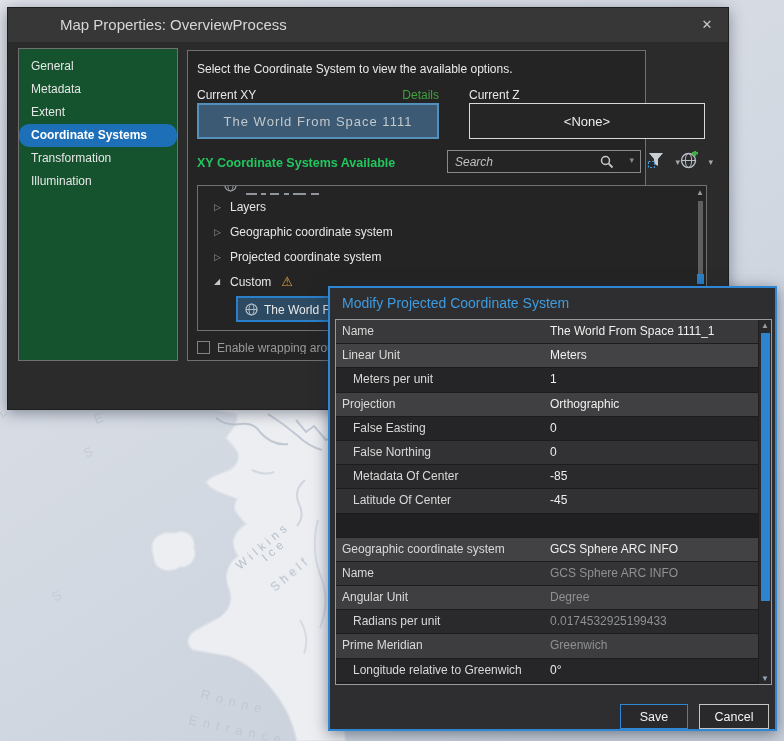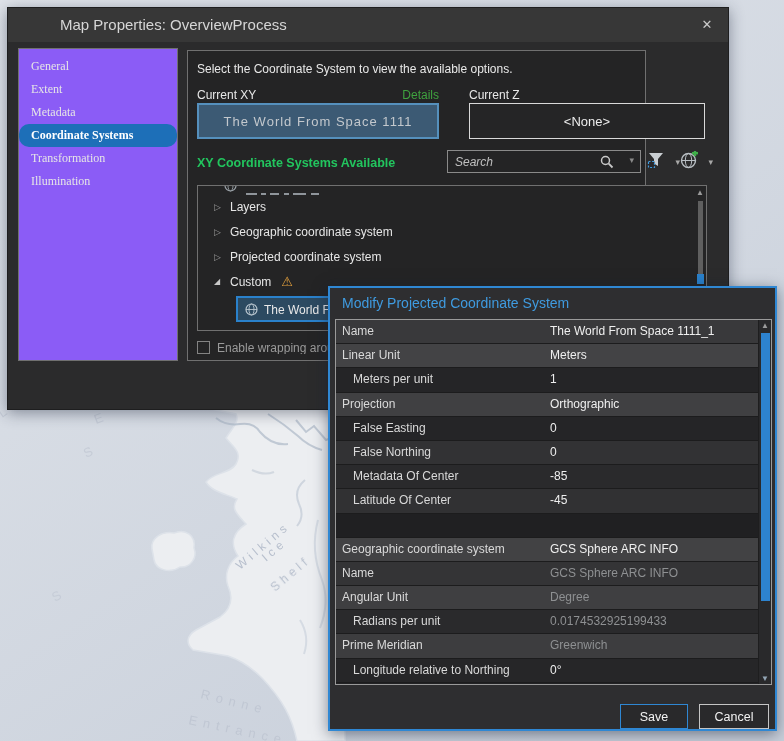--- a/index.html
+++ b/index.html
@@ -11,21 +11,21 @@
 
   
   .dlg-main { position:absolute; left:7px; top:7px; width:722px; height:403px;
     background:#2b2b2c; border:1px solid #1e1e1f; box-shadow:0 3px 14px rgba(30,40,60,.45); }
   .titlebar { position:absolute; left:0; top:0; right:0; height:34px; background:#373737; }
   .titlebar .t { position:absolute; left:12px; top:8px; font-size:15px; color:#d6d6d6;margin-left:40px; }
   .close { position:absolute; right:12px; top:8px; width:18px; height:18px; color:#c9c9c9;
     font-size:13px; text-align:center; line-height:18px; cursor:default; }
 
   .sidebar { position:absolute; left:10px; top:40px; width:160px; height:313px;
-    background:#8b5cf6; border:1px solid #707070; padding-top:6px;font-family:Liberation Serif, serif; }
+    background:#14532d; border:1px solid #707070; padding-top:6px; }
   .side-item { height:23px; line-height:23px; padding-left:12px; font-size:12px; color:#e6e6e6; cursor:default; }
   .side-item.selected { background:#1d6fb8; color:#ffffff; font-weight:bold;border-radius:10px; }
 
   .content { position:absolute; left:179px; top:42px; width:459px; height:311px;
     background:#242425; border:1px solid #707070; }
   .intro { position:absolute; left:9px; top:11px; font-size:12px; color:#e8e8e8; }
   .lbl { position:absolute; font-size:12px; color:#e8e8e8; }
   .cur-xy-lbl { left:9px; top:37px; }
   .cur-z-lbl  { left:281px; top:37px; }
   .details { position:absolute; left:9px; top:37px; width:242px; text-align:right;
@@ -142,25 +142,25 @@
     <span class="close">✕</span>
   </div>
 
   <div class="sidebar">
 
       <div class="side-item">
         <span>General</span>
       </div>
 
       <div class="side-item">
+        <span>Metadata</span>
+      </div>
+
+      <div class="side-item">
         <span>Extent</span>
-      </div>
-
-      <div class="side-item">
-        <span>Metadata</span>
       </div>
 
       <div class="side-item selected">
         <span>Coordinate Systems</span>
       </div>
 
       <div class="side-item">
         <span>Transformation</span>
       </div>
 
@@ -343,21 +343,21 @@
           <span class="plabel">Radians per unit</span>
           <span class="pvalue">0.0174532925199433</span>
         </div>
 
         <div class="prow mutedv" style="background: rgb(61, 61, 63);">
           <span class="plabel">Prime Meridian</span>
           <span class="pvalue">Greenwich</span>
         </div>
 
         <div class="prow indent" style="background: rgb(38, 38, 40);">
-          <span class="plabel">Longitude relative to Northing</span>
+          <span class="plabel">Longitude relative to Greenwich</span>
           <span class="pvalue">0°</span>
         </div>
       </div>
     <div class="ptscroll">
       <span class="arr-up">▲</span>
       <span class="thumb"></span>
       <span class="arr-down">▼</span>
     </div>
   </div>
 

